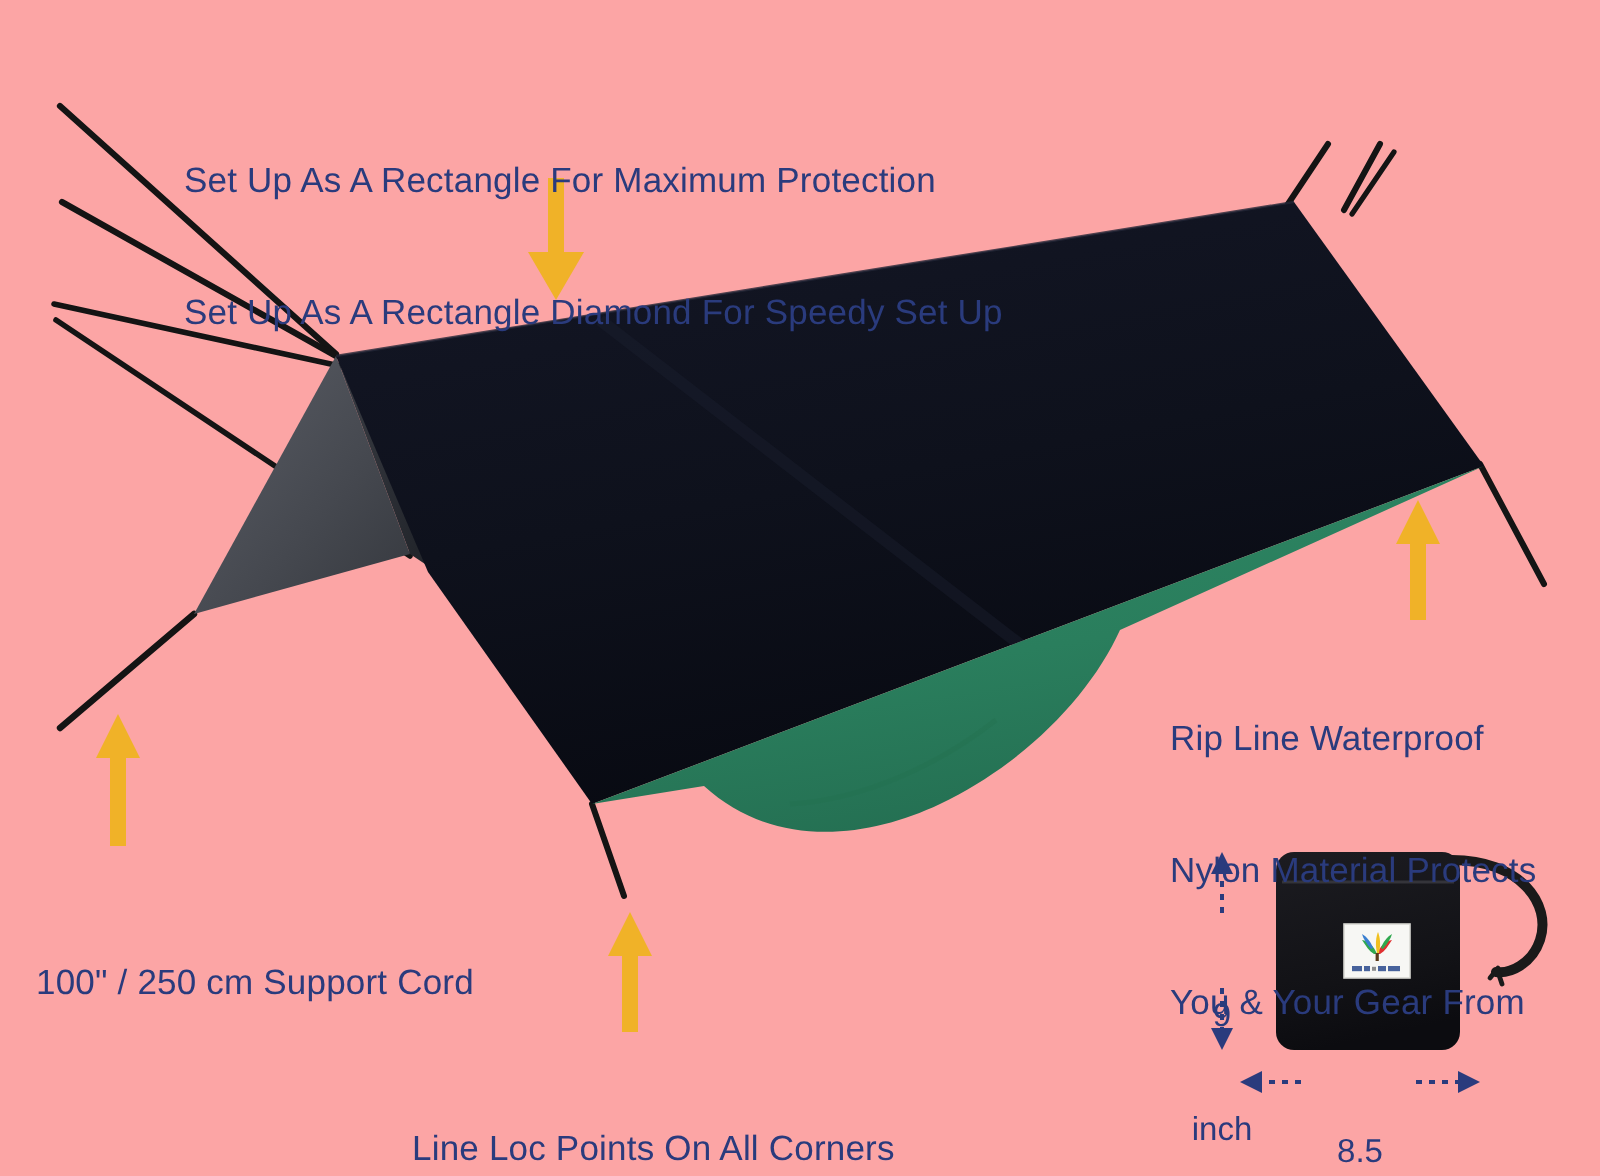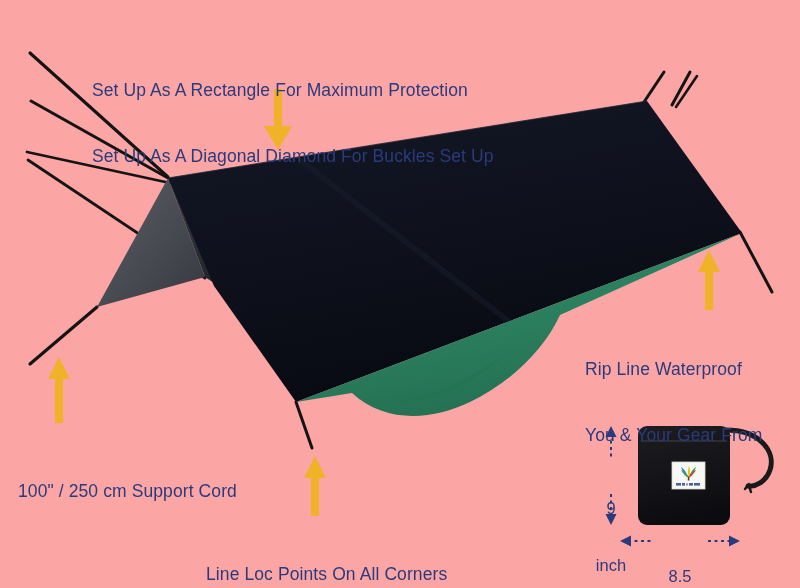--- a/index.html
+++ b/index.html
@@ -200,25 +200,26 @@
         <path d="M 628 541 L 652 541" stroke="#2a3b7d" stroke-width="2" stroke-dasharray="3 3.5" fill="none"></path>
         <path d="M 708 541 L 732 541" stroke="#2a3b7d" stroke-width="2" stroke-dasharray="3 3.5" fill="none"></path>
         <path d="M 620 541 L 631 535.5 L 631 546.5 Z" fill="#2a3b7d"></path>
         <path d="M 740 541 L 729 535.5 L 729 546.5 Z" fill="#2a3b7d"></path>
       </g>
     </g>
   </svg>
 
   <div class="callout" id="callout-top">
     <span class="line">Set Up As A Rectangle For Maximum Protection</span>
-    <span class="line">Set Up As A Diagonal Diamond For Buckles Set Up</span>
+    <span class="line">Set Up As A Rectangle Diamond For Speedy Set Up</span>
   </div>
 
   <div class="callout" id="callout-right">
     <span class="line">Rip Line Waterproof</span>
+    <span class="line">Nylon Material Protects</span>
     <span class="line">You &amp; Your Gear From</span>
   </div>
 
   <div class="callout" id="callout-left">
     <span class="line">100" / 250 cm Support Cord</span>
   </div>
 
   <div class="callout" id="callout-bottom">
     <span class="line">Line Loc Points On All Corners</span>
     

